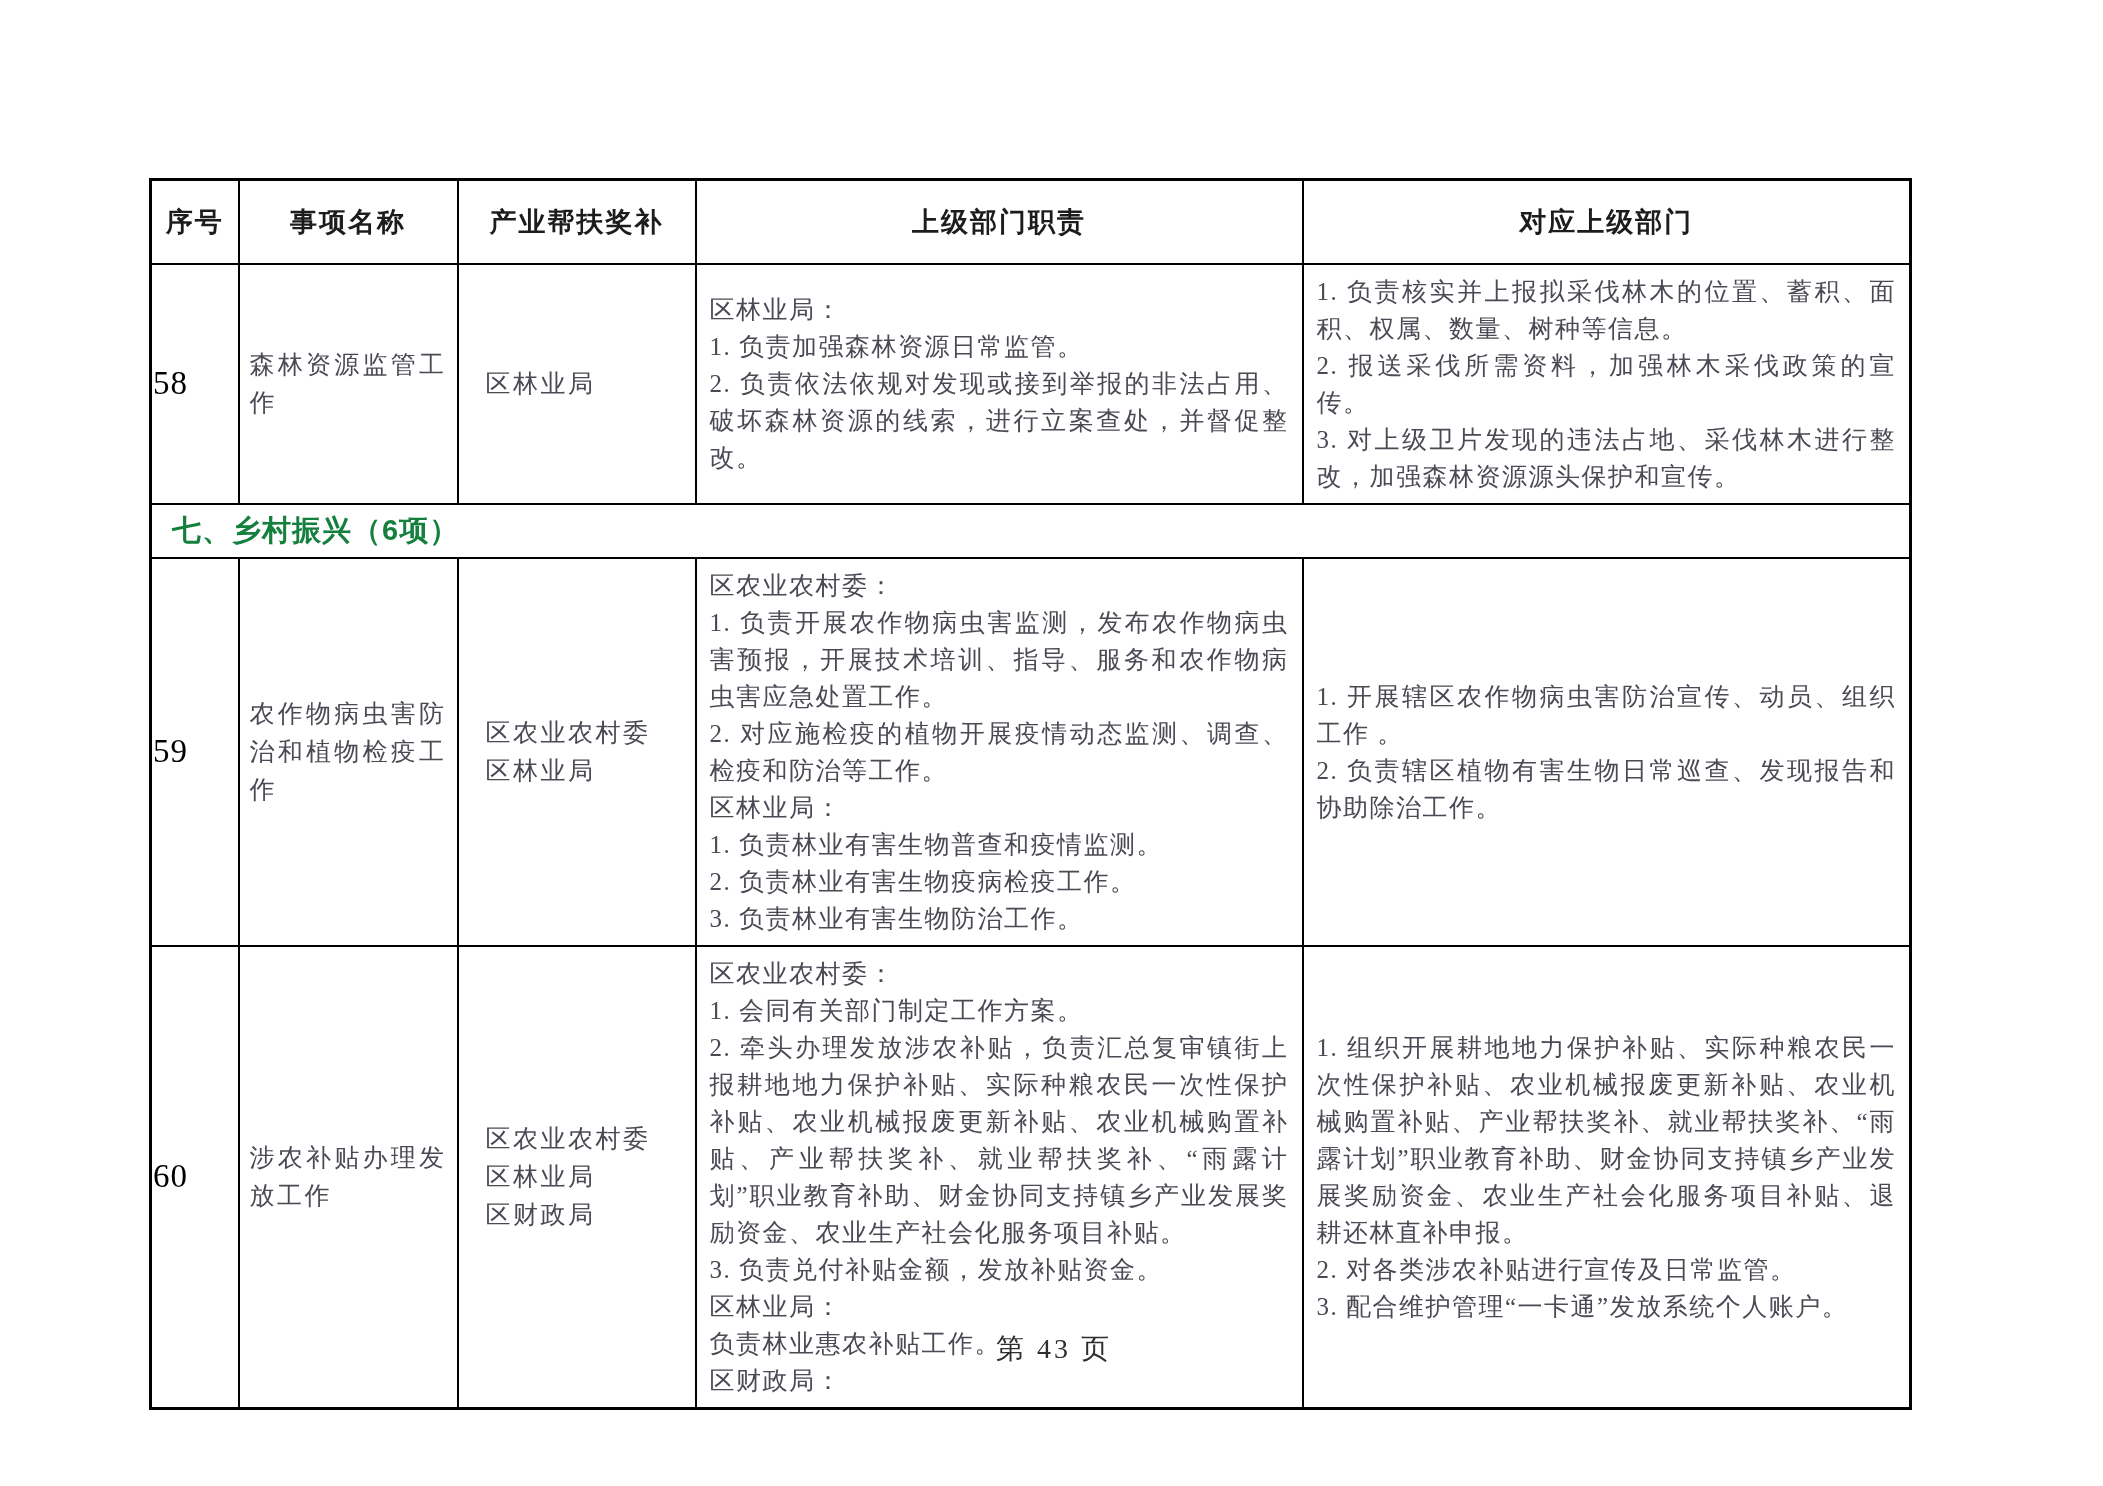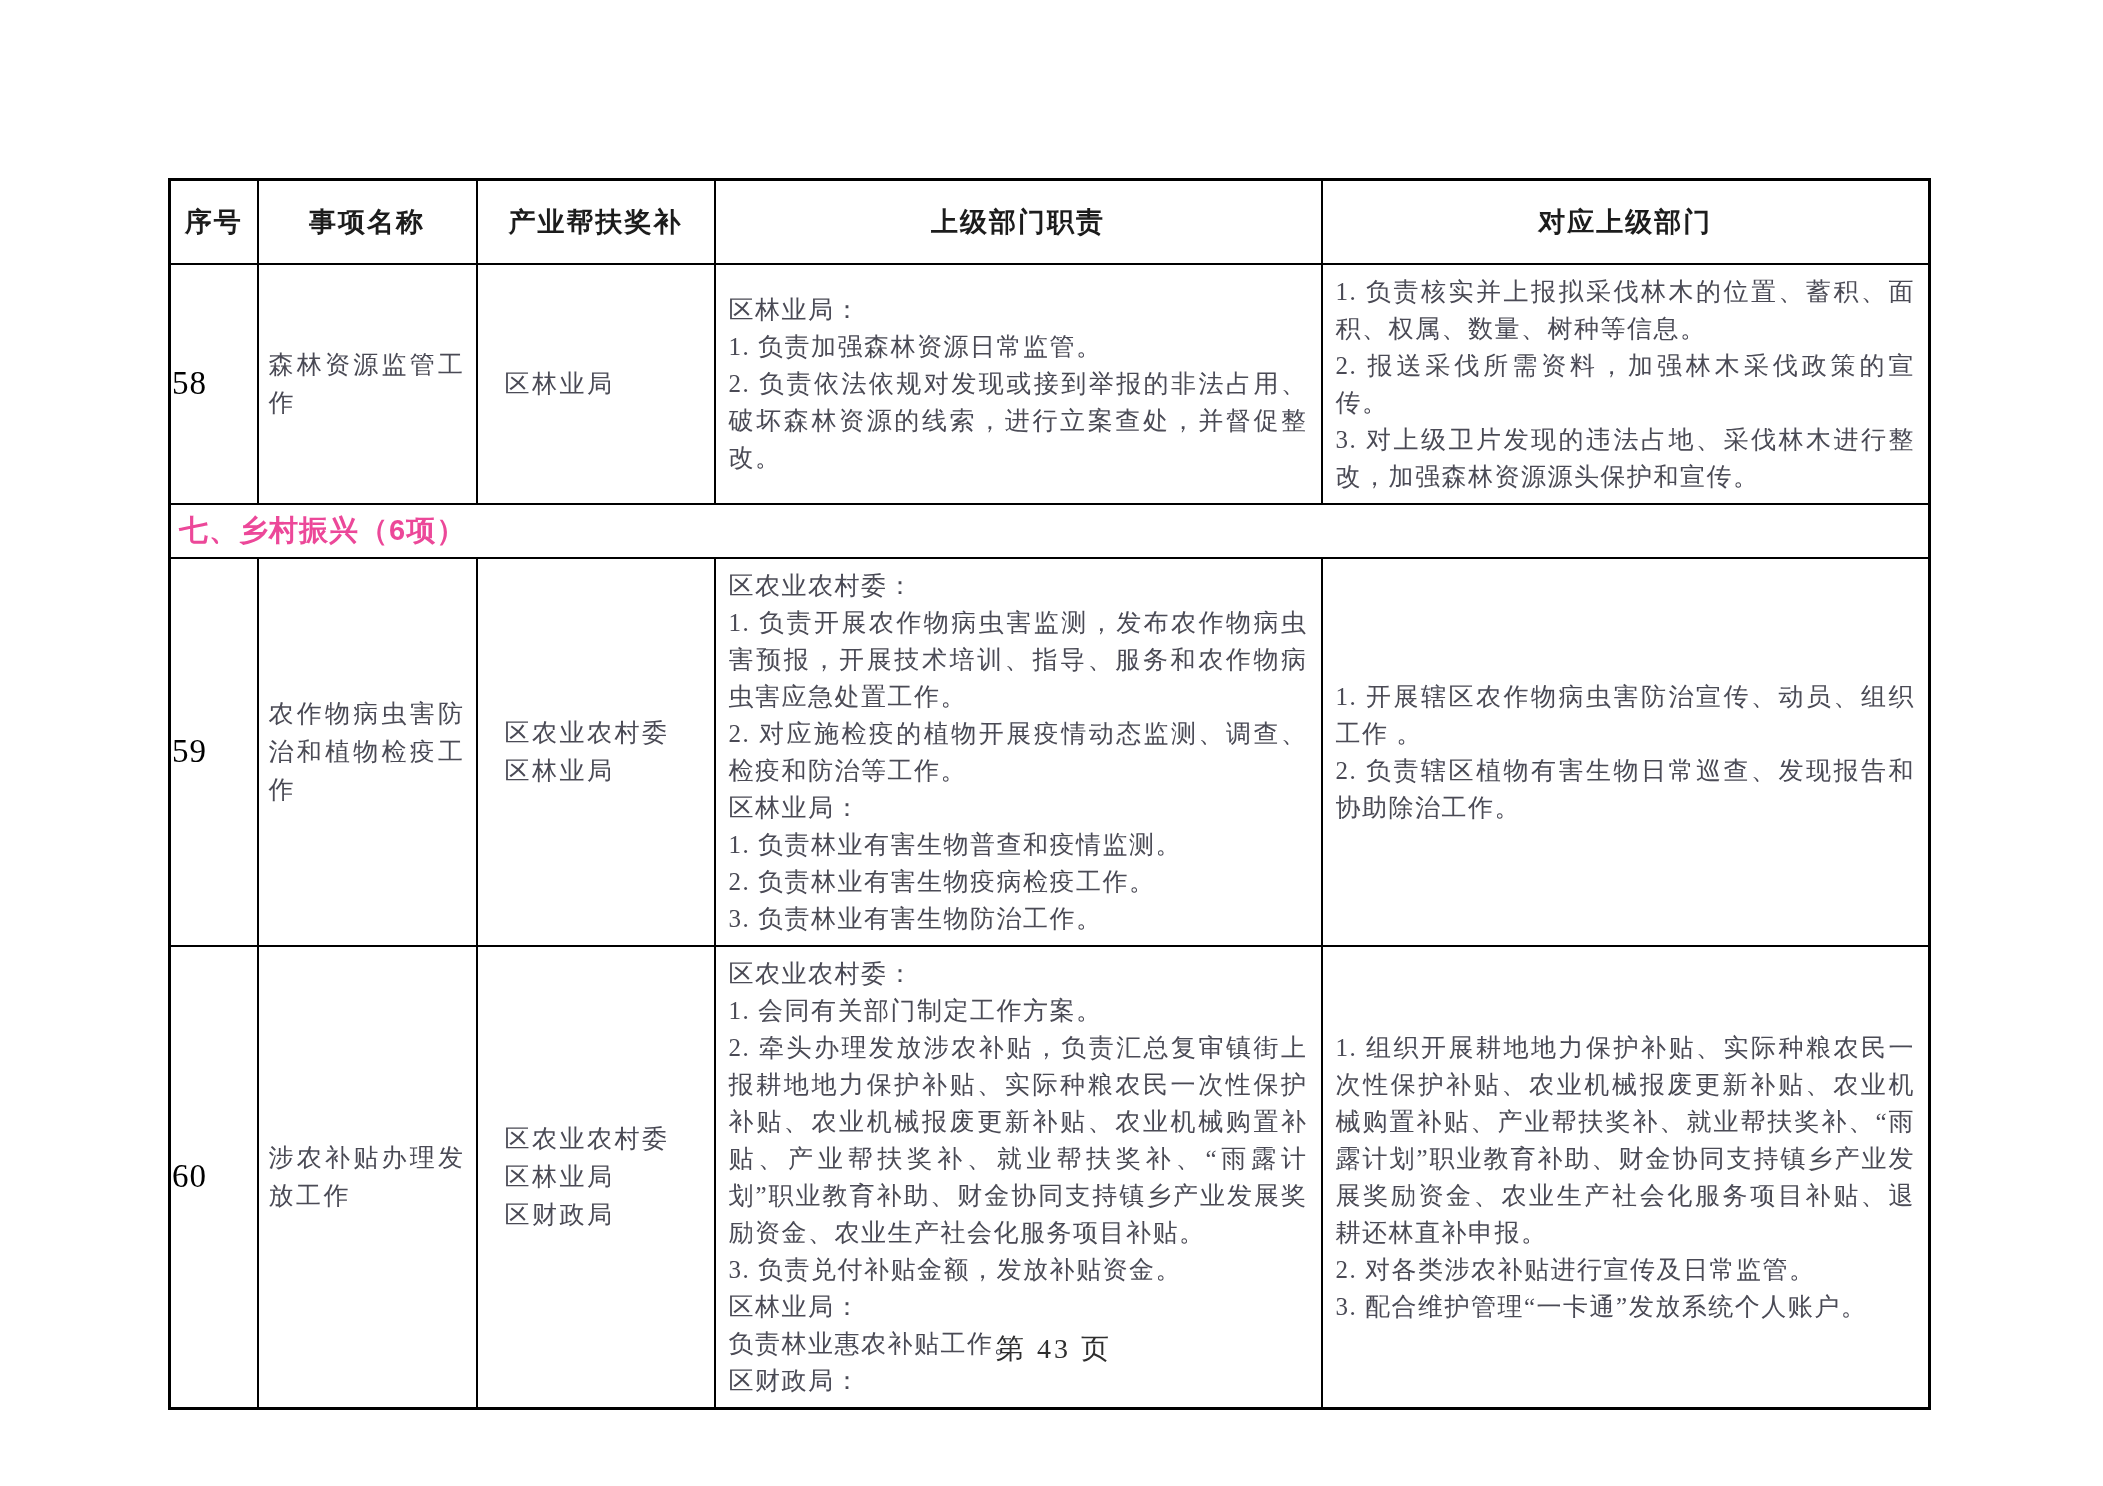--- a/index.html
+++ b/index.html
@@ -11,21 +11,21 @@
     position: relative;
     width: 2103px;
     height: 1486px;
     background: #ffffff;
     font-family: "Liberation Serif", "DejaVu Serif", serif;
     color: #4a4a55;
     overflow: hidden;
   }
   table.resp-table {
     position: absolute;
-    left: 168px;
+    left: 149px;
     top: 178px;
     width: 1760px;
     border-collapse: collapse;
     table-layout: fixed;
     border: 3px solid #000000;
   }
   table.resp-table col.c-num   { width: 88px;  }
   table.resp-table col.c-name  { width: 219px; }
   table.resp-table col.c-dept  { width: 238px; }
   table.resp-table col.c-sup   { width: 607px; }
@@ -78,23 +78,23 @@
   }
   td.cell-duties .line,
   td.cell-name .line,
   td.cell-dept .line {
     text-align: justify;
   }
   td.cell-dept .line { text-align: left; }
   td.section-cell {
     font-size: 29px;
     font-weight: bold;
-    color: #ec4899;
+    color: #15803d;
     letter-spacing: 1px;
-    padding-left: 8px;
+    padding-left: 20px;
     font-family: "Liberation Sans", "DejaVu Sans", sans-serif;
   }
   .page-footer {
     position: absolute;
     left: 174px;
     top: 1330px;
     width: 1760px;
     text-align: center;
     font-size: 28px;
     color: #2e2e2e;

